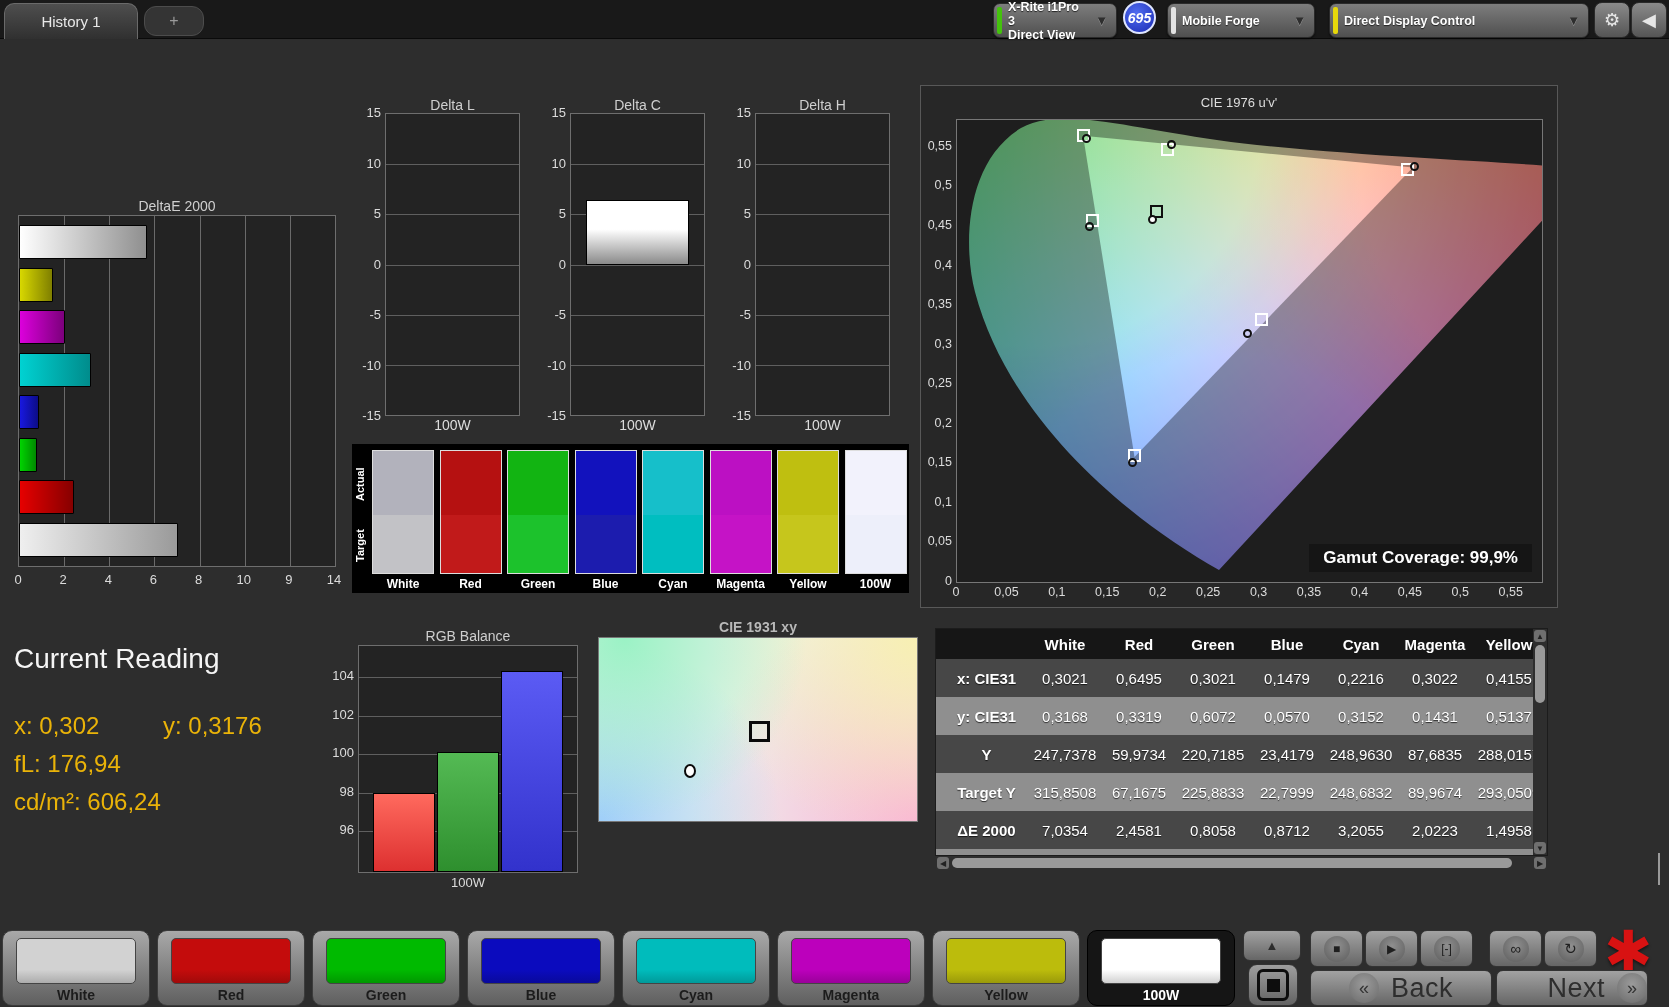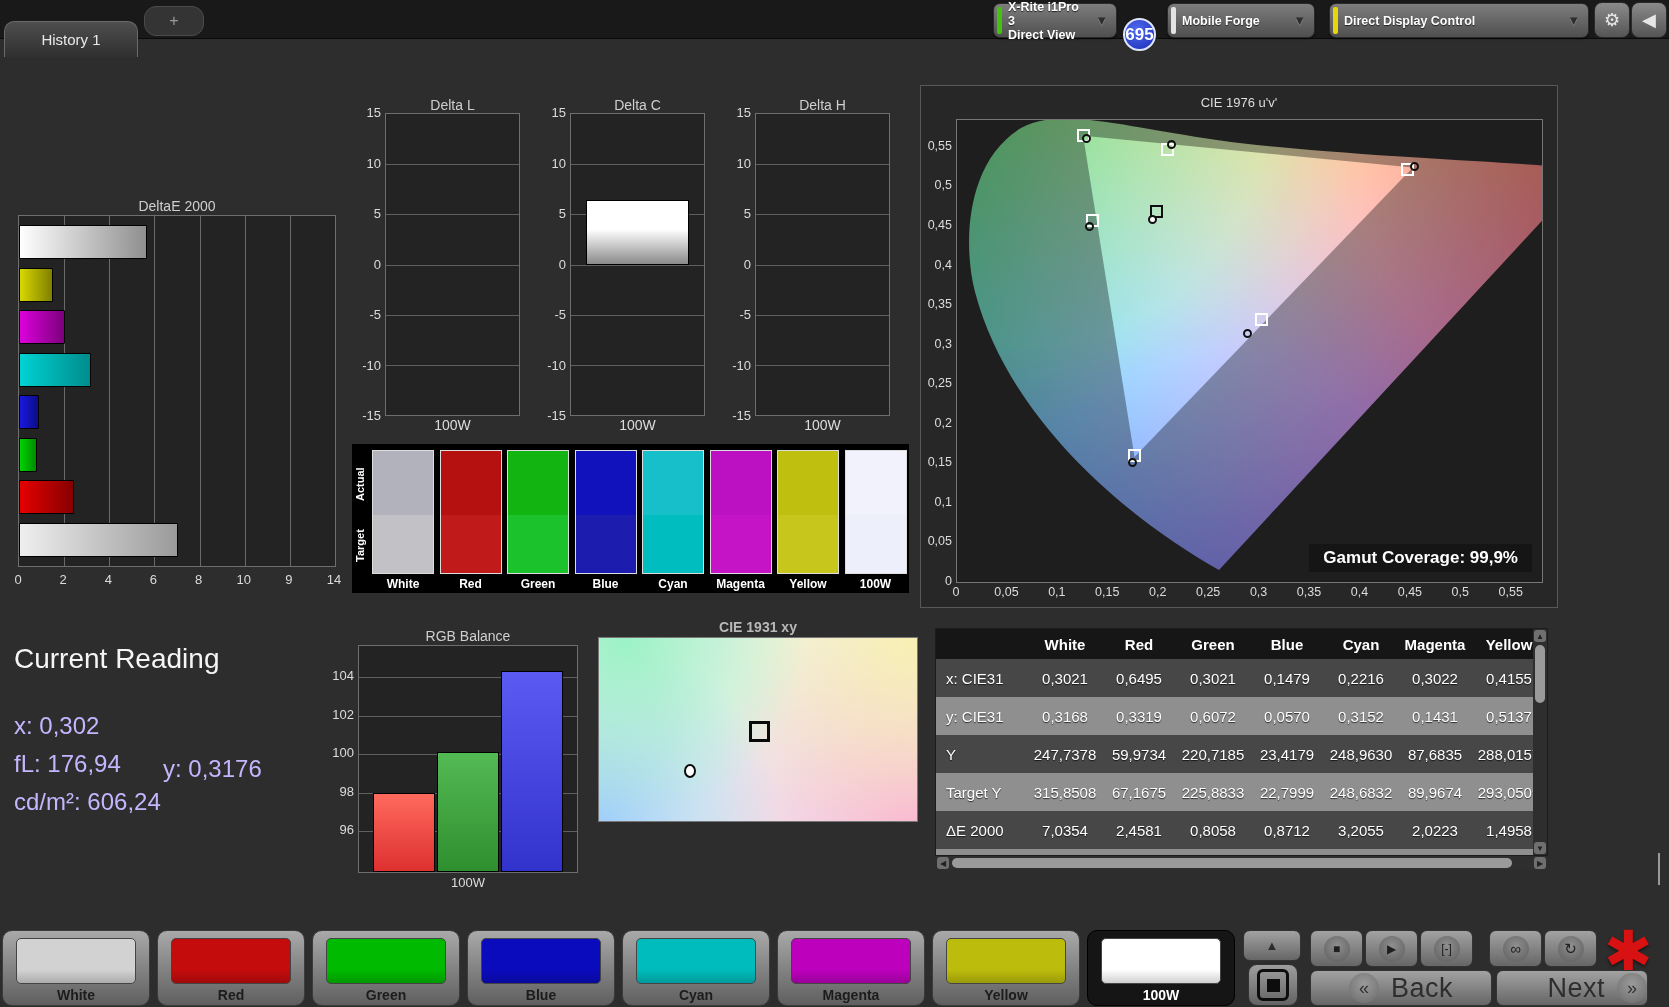--- a/index.html
+++ b/index.html
@@ -2,33 +2,33 @@
 <html><head>
 <meta charset="utf-8">
 <style>
   html,body{margin:0;padding:0;background:#141414;}
   #app{position:relative;width:1669px;height:1007px;background:#2d2d2d;overflow:hidden;
        font-family:"Liberation Sans",sans-serif;color:#eee;}
   .abs{position:absolute;}
 
   
   #topbar{position:absolute;left:0;top:0;width:1669px;height:38px;background:#191919;border-bottom:1px solid #0a0a0a;}
-  #tab-history{position:absolute;left:4px;top:21px;width:132px;height:35px;border:1px solid #6a6a6a;border-bottom:none;
+  #tab-history{position:absolute;left:4px;top:3px;width:132px;height:35px;border:1px solid #6a6a6a;border-bottom:none;
     border-radius:10px 10px 0 0;background:linear-gradient(180deg,#4e4e4e,#303030);color:#e8e8e8;font-size:15px;
     display:flex;align-items:center;justify-content:center;}
   #tab-add{position:absolute;left:144px;top:6px;width:58px;height:28px;border-radius:12px;background:#343434;
     border:1px solid #4c4c4c;color:#9a9a9a;font-size:16px;display:flex;align-items:center;justify-content:center;}
   .dd{position:absolute;top:3px;height:33px;border-radius:7px;background:linear-gradient(180deg,#7d7d7d,#4f4f4f);
     border:1px solid #2a2a2a;display:flex;align-items:center;box-shadow:0 1px 2px rgba(0,0,0,.6);}
   .dd .stripe{width:5px;height:27px;margin:0 6px 0 3px;border-radius:2px;}
   .dd .dtxt{color:#fff;font-weight:bold;font-size:12.5px;line-height:14px;text-shadow:0 1px 1px #222;flex:1;}
   .dd .chev{color:#2e2e2e;font-size:13px;margin:0 8px;text-shadow:0 1px 0 #999;}
-  #badge-695{position:absolute;left:1123px;top:18px;width:33px;height:33px;border-radius:50%;
+  #badge-695{position:absolute;left:1123px;top:1px;width:33px;height:33px;border-radius:50%;
     background:radial-gradient(circle at 40% 35%,#4f6cf0,#1b2bb4);border:2px solid #dfe6ff;box-sizing:border-box;
-    color:#fff;font-size:17px;font-weight:bold;display:flex;align-items:center;justify-content:center;}
+    color:#fff;font-size:14px;font-weight:bold;display:flex;align-items:center;justify-content:center;font-style:italic;}
   .sqbtn{position:absolute;top:2px;width:34px;height:34px;border-radius:8px;background:linear-gradient(180deg,#8a8a8a,#555);
     border:1px solid #2a2a2a;color:#e6e6e6;display:flex;align-items:center;justify-content:center;font-size:18px;}
 
   
   #page-title{position:absolute;left:8px;top:76px;font-size:40px;color:#f5f5f5;letter-spacing:.5px;}
   .chart-title{position:absolute;color:#cfcfcf;font-size:14px;text-align:center;}
 
   
   .plot{position:absolute;background:#232323;border:1px solid #6e6e6e;box-sizing:border-box;overflow:hidden;}
   .gridv{position:absolute;top:0;bottom:0;width:1px;background:#6a6a6a;}
@@ -61,21 +61,21 @@
   .gl-g{background:radial-gradient(circle 860px at 80px 0px,#00e00c 0%,#00e00c 26%,#000 100%);}
   .gl-b{background:radial-gradient(circle 820px at 262px 450px,#2414ff 0%,#2414ff 26%,#000 100%);}
   .dimlayer{position:absolute;inset:0;background:rgba(0,0,0,.34);}
   .marker-sq{position:absolute;width:13px;height:13px;border:2px solid #fff;box-sizing:border-box;background:transparent;}
   .marker-ci{position:absolute;width:9px;height:9px;border:2px solid #101010;border-radius:50%;box-sizing:border-box;background:transparent;}
   #gamut-cov{position:absolute;right:10px;bottom:10px;background:rgba(15,15,15,.55);color:#fff;
     font-size:17px;font-weight:bold;padding:4px 14px;}
 
   
   #cr-title{position:absolute;left:14px;top:643px;font-size:28px;color:#f5f5f5;}
-  .cr-line{position:absolute;font-size:24px;color:#c4b5fd;}
+  .cr-line{position:absolute;font-size:24px;color:#eab308;}
 
   
   #rgb-bars{position:absolute;left:0;right:0;bottom:0;top:0;display:flex;align-items:flex-end;justify-content:center;gap:2px;padding:0 12px;}
   .rgb-bar{width:62px;border:1px solid #000;box-sizing:border-box;}
 
   
   #cie31-plot{position:absolute;left:598px;top:637px;width:320px;height:185px;border:1px solid #777;box-sizing:border-box;
     background:
       radial-gradient(circle 260px at 8% 0%, rgba(150,242,195,.95), rgba(150,242,195,0) 70%),
       radial-gradient(circle 300px at 100% 0%, rgba(248,240,175,.95), rgba(248,240,175,0) 70%),
@@ -83,21 +83,21 @@
       radial-gradient(circle 300px at 100% 100%, rgba(250,175,214,.95), rgba(250,175,214,0) 75%),
       #eef2ec;}
   #cie31-sq{position:absolute;width:21px;height:21px;border:3px solid #0a0a0a;box-sizing:border-box;}
   #cie31-ci{position:absolute;width:12px;height:14px;border:2px solid #0a0a0a;border-radius:50%;background:#fff;box-sizing:border-box;}
 
   
   #tbl-wrap{position:absolute;left:935px;top:628px;width:613px;height:228px;overflow:hidden;background:#3c3c3c;border:1px solid #1c1c1c;box-sizing:border-box;}
   table{border-collapse:collapse;table-layout:fixed;width:598px;}
   th{background:#161616;color:#fff;font-size:15px;font-weight:bold;height:28px;}
   td{height:36px;color:#fff;font-size:15px;text-align:center;text-shadow:0 1px 1px rgba(0,0,0,.7);}
-  td.rowlab{font-weight:normal;text-align:left;padding-left:10px;}
+  td.rowlab{font-weight:bold;text-align:center;padding-left:10px;}
   tr.odd td{background:#474747;}
   tr.even td{background:#8f8f8f;}
   .scroll-v{position:absolute;left:1533px;top:629px;width:14px;height:226px;background:#2e2e2e;}
   .scroll-h{position:absolute;left:936px;top:856px;width:611px;height:14px;background:#2e2e2e;}
   .sb-btn{position:absolute;background:#6f6f6f;color:#222;font-size:8px;display:flex;align-items:center;justify-content:center;border-radius:3px;}
   .sb-thumb{position:absolute;background:#9a9a9a;border-radius:6px;}
 
   
   .pat-btn{position:absolute;top:930px;width:148px;height:76px;border-radius:10px;border:1px solid #3c3c3c;
     background:linear-gradient(180deg,#a9a9a9,#5f5f5f);box-sizing:border-box;}
@@ -345,21 +345,21 @@
         <div class="ticklbl" style="top: 499px; width: 40px; text-align: center; left: 368.017px; font-size: 12.5px;">0,35</div>
         <div class="ticklbl" style="top: 499px; width: 40px; text-align: center; left: 418.448px; font-size: 12.5px;">0,4</div>
         <div class="ticklbl" style="top: 499px; width: 40px; text-align: center; left: 468.879px; font-size: 12.5px;">0,45</div>
         <div class="ticklbl" style="top: 499px; width: 40px; text-align: center; left: 519.31px; font-size: 12.5px;">0,5</div>
         <div class="ticklbl" style="top: 499px; width: 40px; text-align: center; left: 569.741px; font-size: 12.5px;">0,55</div>
       </div>
   </div>
 
   <div id="cr-title">Current Reading</div>
   <div class="cr-line" style="left:14px;top:712px;">x: 0,302</div>
-  <div class="cr-line" style="left:163px;top:755px;">y: 0,3176</div>
+  <div class="cr-line" style="left:163px;top:712px;">y: 0,3176</div>
   <div class="cr-line" style="left:14px;top:750px;">fL: 176,94</div>
   <div class="cr-line" style="left:14px;top:788px;">cd/m²: 606,24</div>
 
   <div class="chart-title" style="left:358px;top:628px;width:220px;">RGB Balance</div>
   <div class="plot" id="rgb-plot" style="left:358px;top:645px;width:220px;height:228px;">
     <div id="rgb-grid">
         <div class="gridh" style="top: 30.906px;"></div>
         <div class="gridh" style="top: 69.5385px;"></div>
         <div class="gridh" style="top: 108.171px;"></div>
         <div class="gridh" style="top: 146.803px;"></div>

